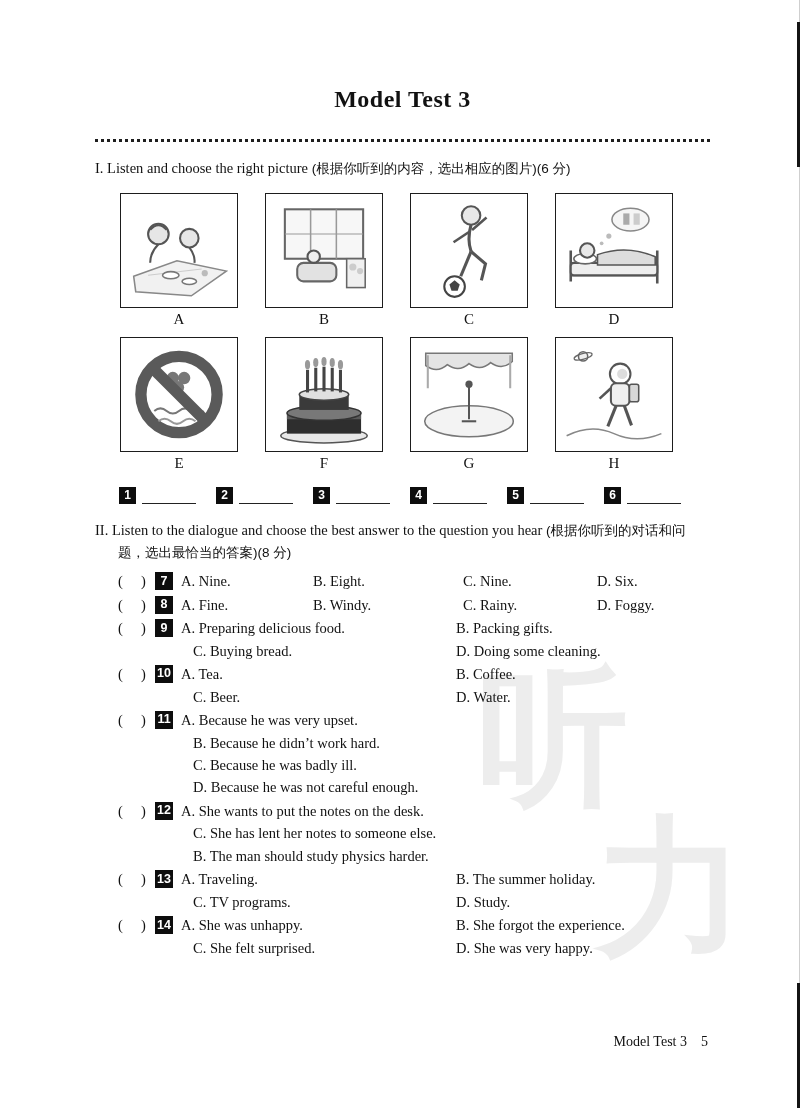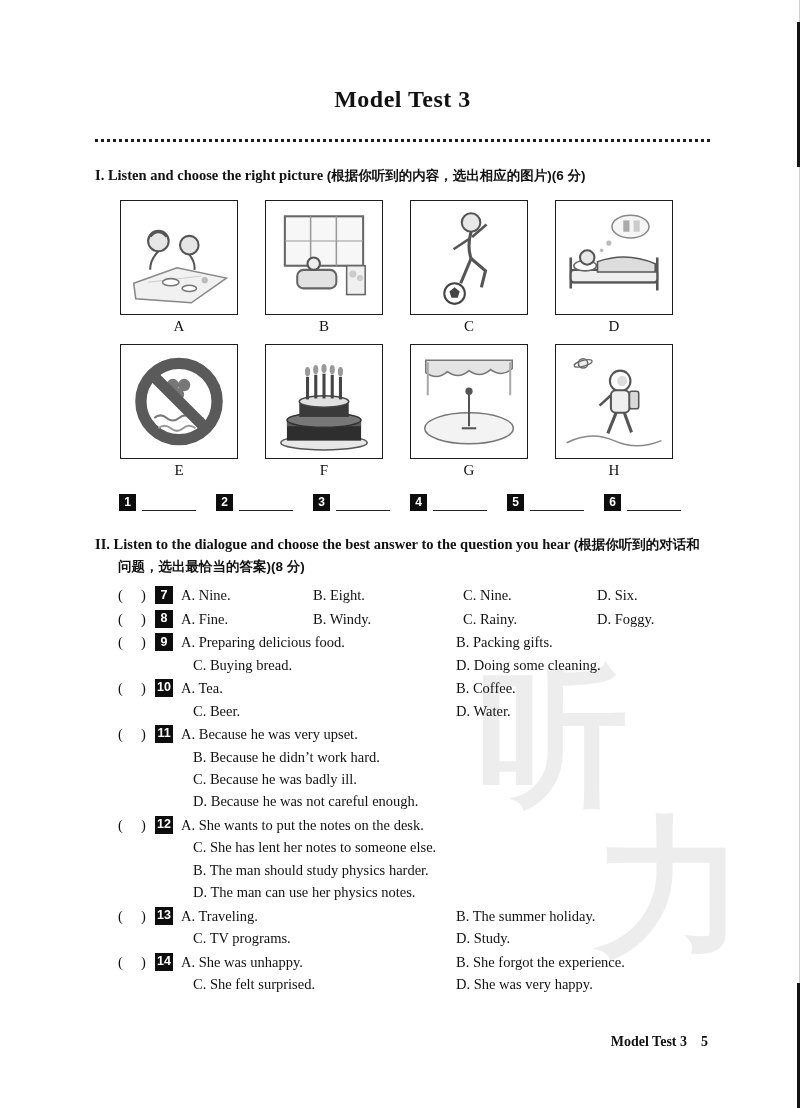--- a/index.html
+++ b/index.html
@@ -6,21 +6,21 @@
   html,body { background:#fff; }
   .page {
     position:relative; width:800px; height:1108px; background:#fff;
     font-family:"Liberation Serif", serif; color:#111; overflow:hidden;
   }
   .content { position:relative; z-index:1; padding:0 90px 0 95px; }
 
   .title { text-align:center; font-size:24px; font-weight:bold; margin-top:86px; letter-spacing:.5px; }
   .dotted { margin-top:26px; border-bottom:3px dotted #1e1e1e; height:0; }
 
-  .sec-heading { font-weight:bold; font-size:14.5px; margin-top:23px; line-height:1.5;
+  .sec-heading { font-weight:normal; font-size:14.5px; margin-top:16px; line-height:1.5;
                  padding-left:23px; text-indent:-23px; }
   .zh { font-family:"Liberation Sans","DejaVu Sans",sans-serif; font-size:13.5px; }
 
   .pics { display:flex; justify-content:space-between; width:553px; margin:13px 0 0 25px; }
   .pics.row2 { margin-top:9px; }
   .pic-cell { width:118px; }
   .pic-box { width:118px; height:115px; border:1.5px solid #1d1d1d; background:#fff; padding:5px; }
   .pic-box svg { width:100%; height:100%; display:block; }
   .pic-label { text-align:center; font-size:15px; margin-top:3px; }
 
@@ -42,21 +42,21 @@
   .cols2 { grid-template-columns:275px 1fr; }
   .cols1 { grid-template-columns:1fr; }
   .q-opt { white-space:nowrap; }
   .q-opt.indent { padding-left:12px; }
 
   .watermark { position:absolute; z-index:0; color:#ededed; font-weight:bold;
                font-family:"Liberation Sans","DejaVu Sans",sans-serif; line-height:1; }
   .wm1 { font-size:150px; left:478px; top:662px; }
   .wm2 { font-size:150px; left:596px; top:812px; }
 
-  .footer { position:absolute; z-index:1; right:92px; bottom:58px; font-weight:bold; font-size:14px; }
+  .footer { position:absolute; z-index:1; right:92px; bottom:58px; font-weight:normal; font-size:14px; }
   .footer .pg { margin-left:14px; }
 
   .edge-mid    { position:absolute; right:0; top:0; width:1.5px; height:100%; background:#cfcfcf; }
   .edge-top    { position:absolute; right:0; top:22px; width:3px; height:145px; background:#141414; }
   .edge-bottom { position:absolute; right:0; bottom:0; width:3px; height:125px; background:#141414; }
 </style>
 </head>
 <body>
 
 <div class="page">
@@ -301,21 +301,20 @@
             <span class="q-opt indent">D. Because he was not careful enough.</span>
           </div>
         </div>
         <div class="q-row">
           <span class="q-paren">(     )</span>
           <span class="q-num">12</span>
           <div class="q-opts cols1">
             <span class="q-opt">A. She wants to put the notes on the desk.</span>
             <span class="q-opt indent">C. She has lent her notes to someone else.</span>
             <span class="q-opt indent">B. The man should study physics harder.</span>
-            <span class="q-opt indent">D. The man can use her physics notes.</span>
           </div>
         </div>
         <div class="q-row">
           <span class="q-paren">(     )</span>
           <span class="q-num">13</span>
           <div class="q-opts cols2">
             <span class="q-opt">A. Traveling.</span>
             <span class="q-opt">B. The summer holiday.</span>
             <span class="q-opt indent">C. TV programs.</span>
             <span class="q-opt">D. Study.</span>

